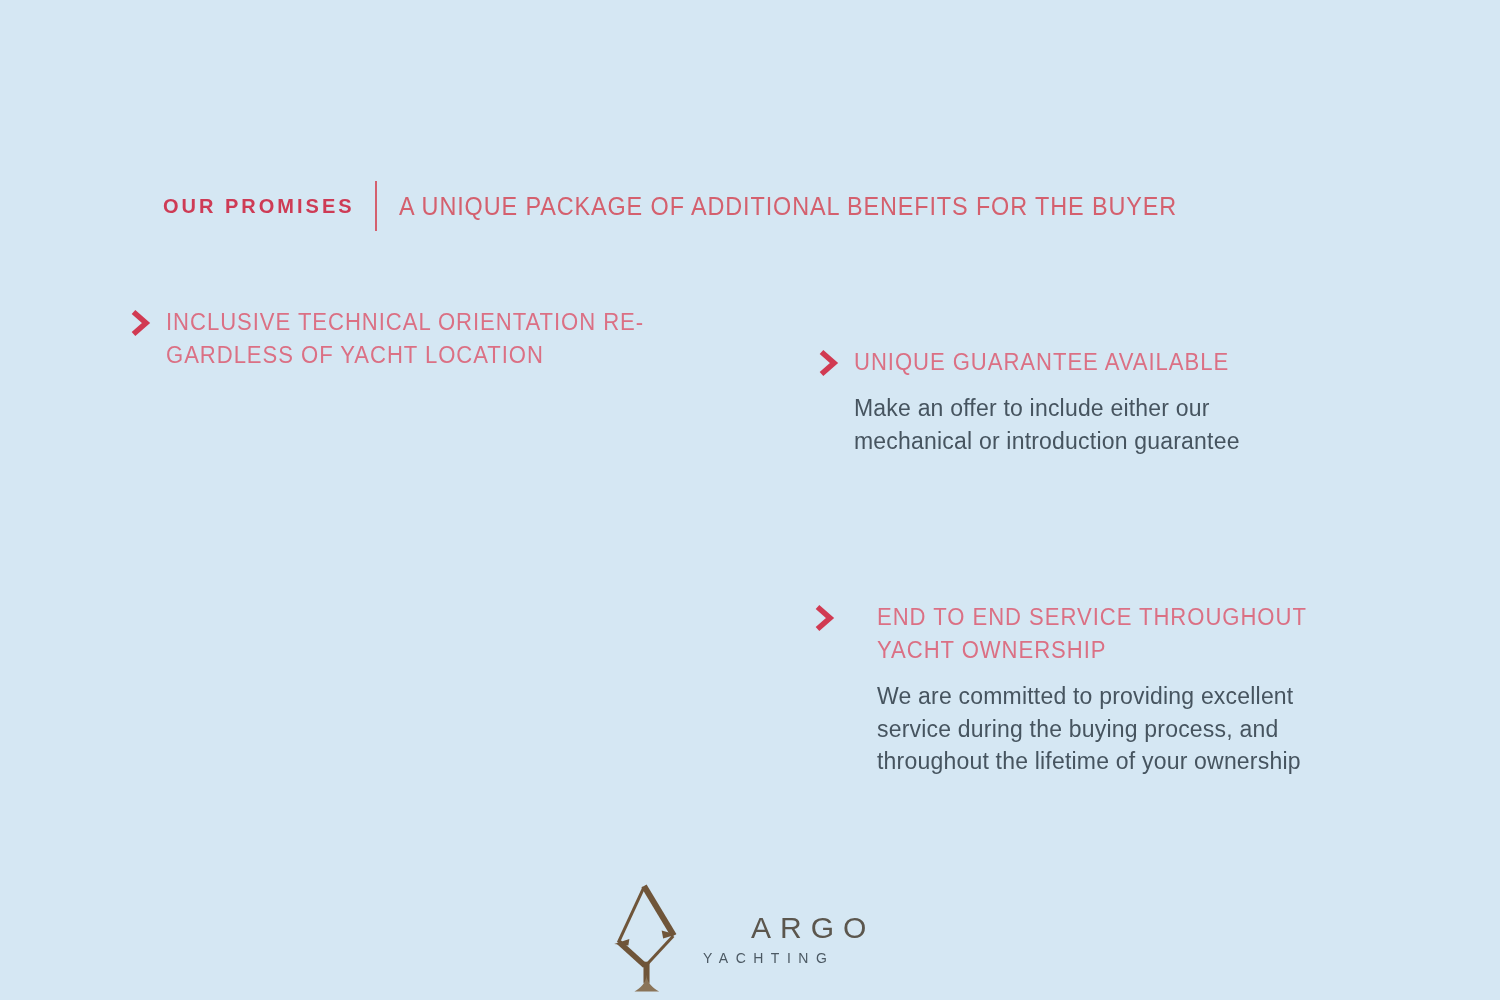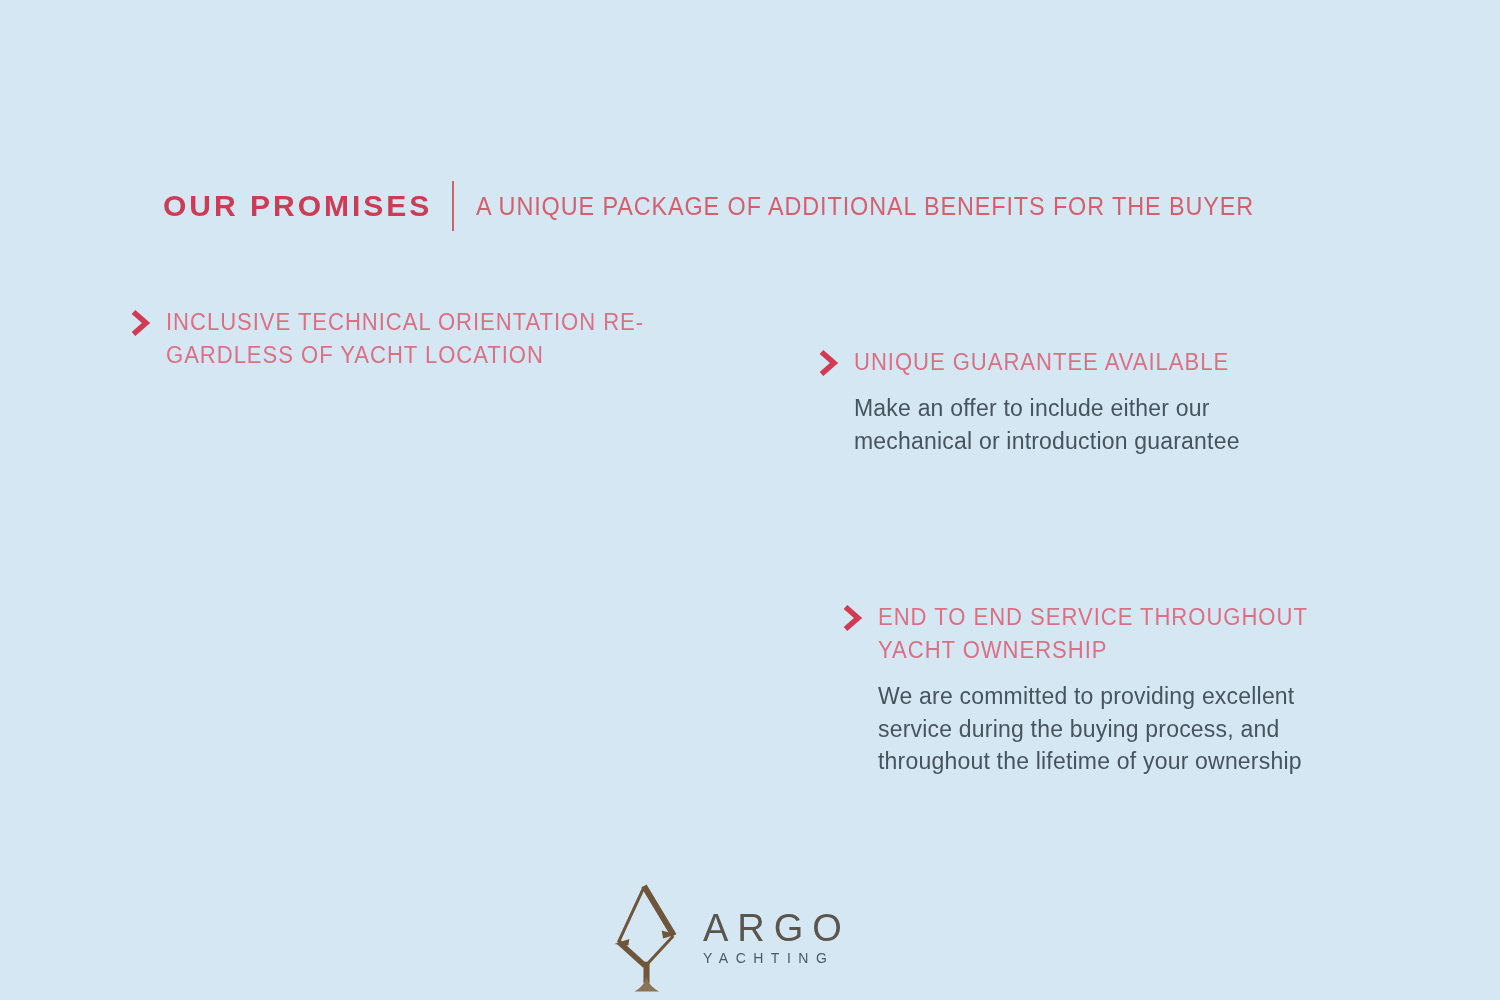--- a/index.html
+++ b/index.html
@@ -17,21 +17,21 @@
   
   .header {
     position: absolute;
     left: 163px;
     top: 178px;
     height: 56px;
     display: flex;
     align-items: center;
   }
   .title {
-    font-size: 30px;
+    font-size: 20px;
     font-weight: 700;
     letter-spacing: 3px;
     color: #ce3b55;
     white-space: nowrap;
   }
   .header-divider {
     width: 2px;
     height: 50px;
     background: #d4606e;
     margin: 0 22px 0 20px;
@@ -50,21 +50,21 @@
   
   .promise {
     position: absolute;
     width: 660px;
     display: flex;
     align-items: flex-start;
   }
   .p1 { left: 128px; top: 306px; }
   .p2 { left: 816px; top: 306px; margin-top: 40px; }
   .p3 { left: 128px; top: 601px; }
-  .p4 { left: 840px; top: 601px; }
+  .p4 { left: 812px; top: 601px; gap: 27px; }
 
   .chevron {
     flex: 0 0 24px;
     margin-top: 3px;
     margin-right: 14px;
   }
   .promise-heading {
     font-size: 23px;
     font-weight: 400;
     letter-spacing: 1px;
@@ -89,26 +89,27 @@
     position: absolute;
     left: 613px;
     top: 883px;
     height: 110px;
     display: flex;
     align-items: center;
   }
   .monogram { flex: 0 0 auto; display: block; }
   .logo-text { margin-left: 26px; padding-top: 2px; }
   .brand-name {
-    font-size: 38px;
+    font-size: 30px;
     font-weight: 400;
     letter-spacing: 9px;
     line-height: 34px;
     color: #5b564d;
     white-space: nowrap;
+    margin-left: 48px;
   }
   .brand-tagline {
     margin-top: 4px;
     font-size: 14px;
     font-weight: 400;
     letter-spacing: 7.5px;
     line-height: 18px;
     color: #4c5963;
     white-space: nowrap;
   }

